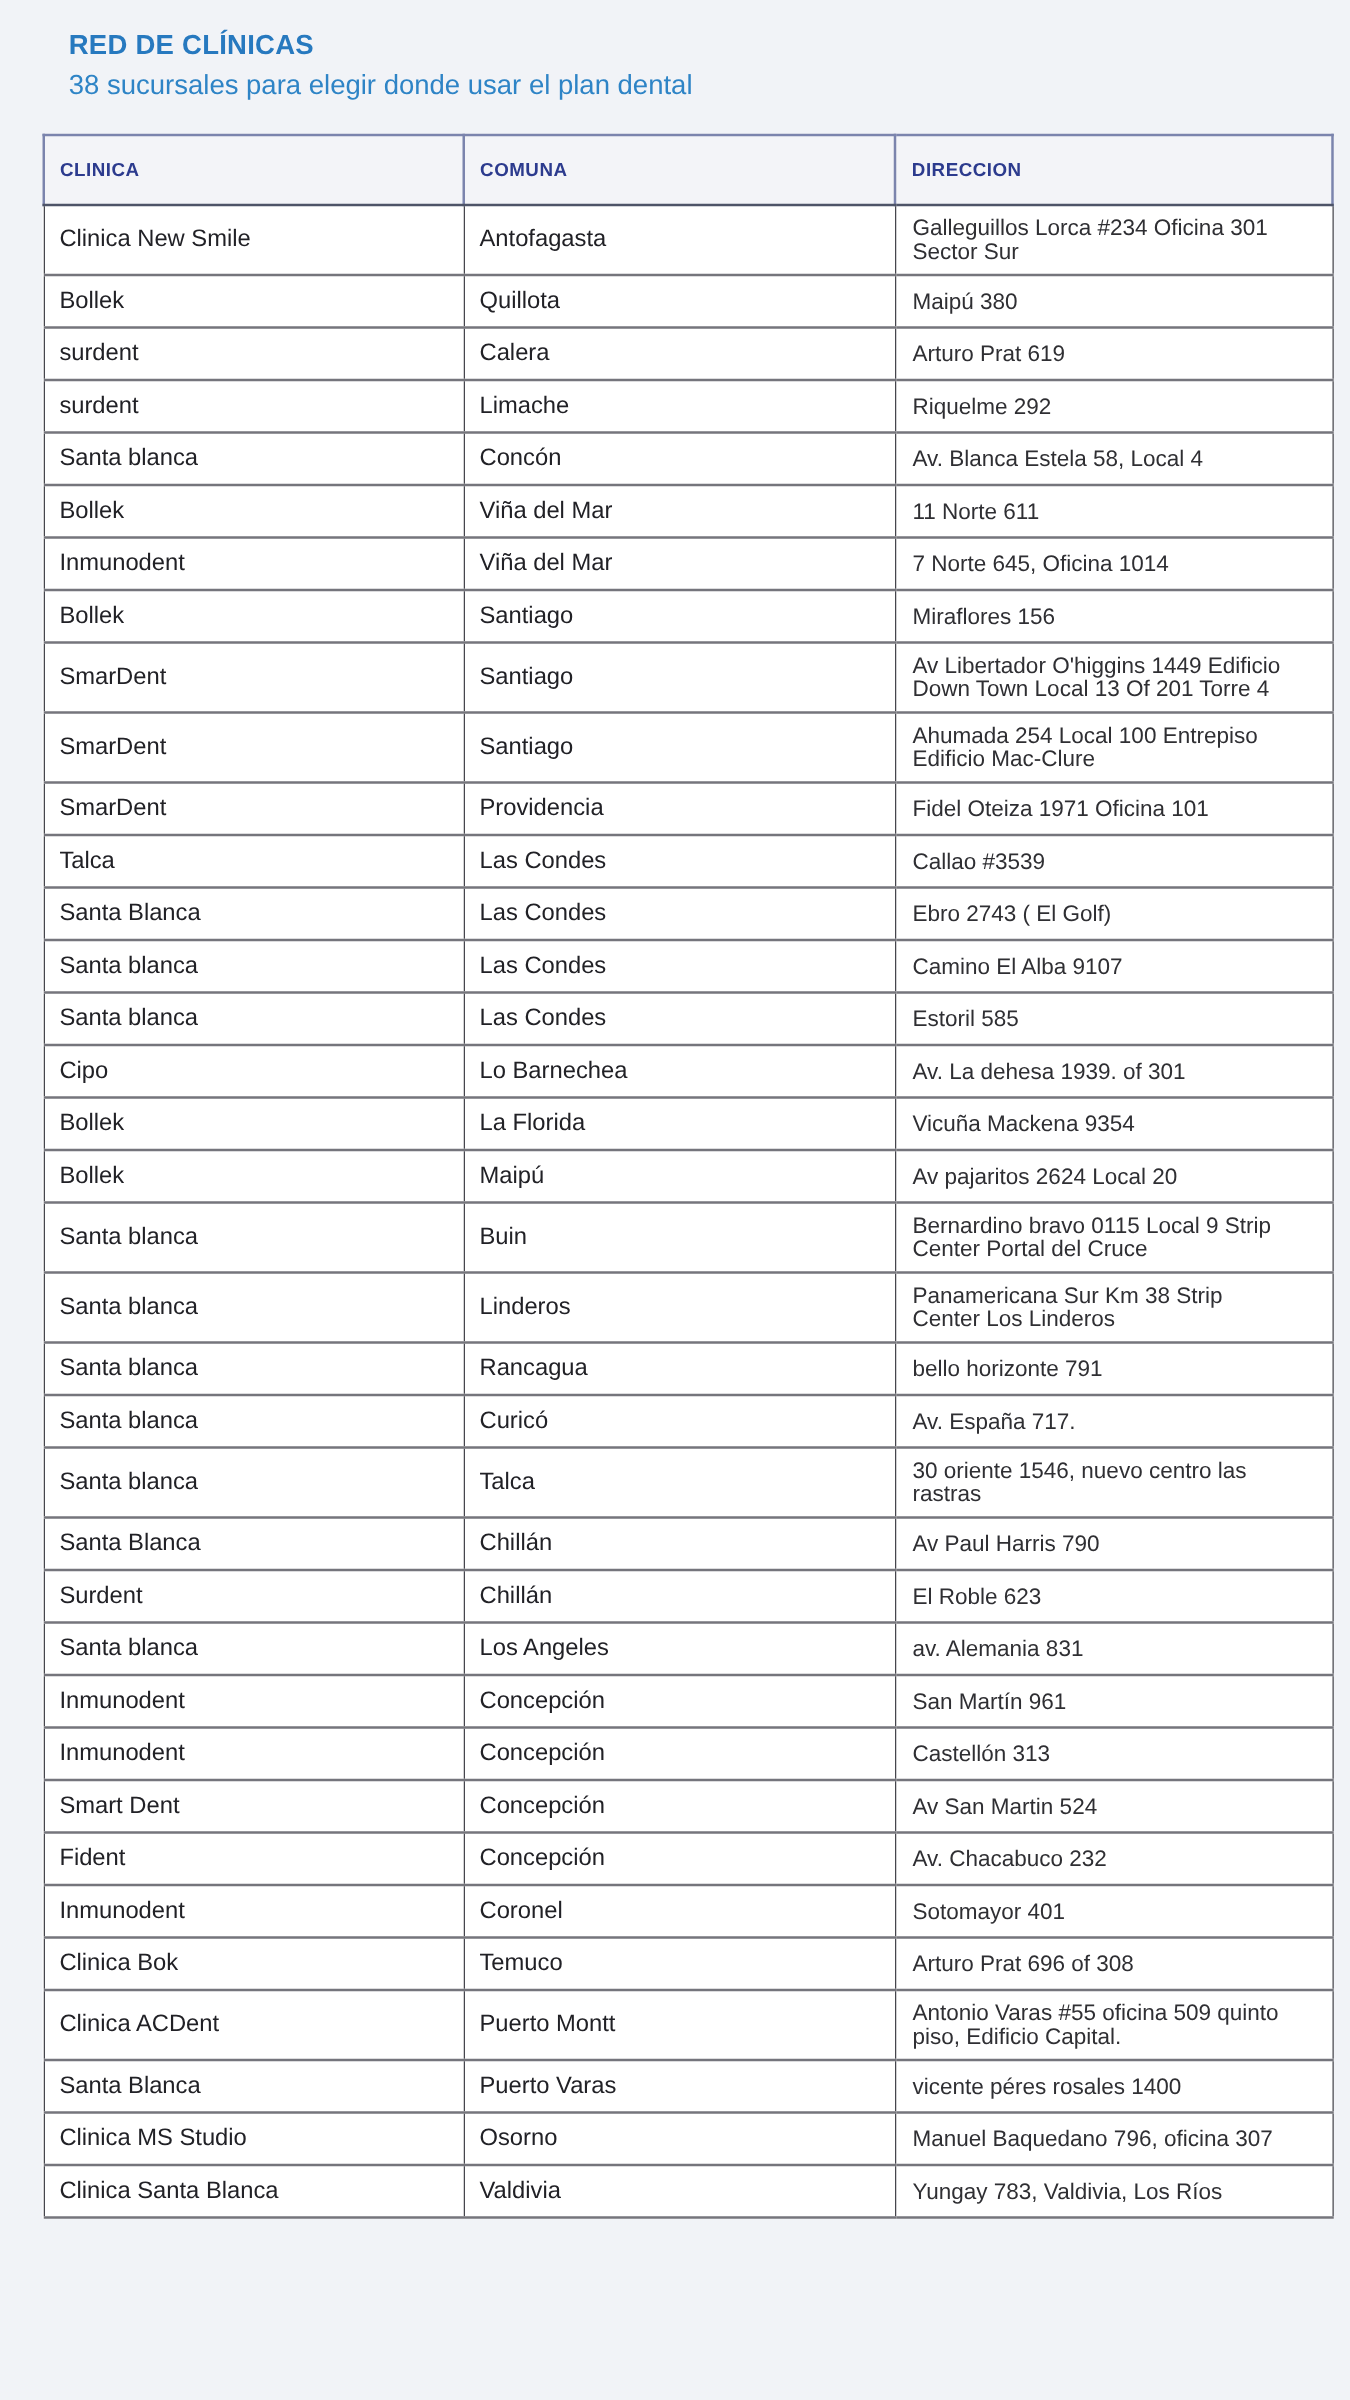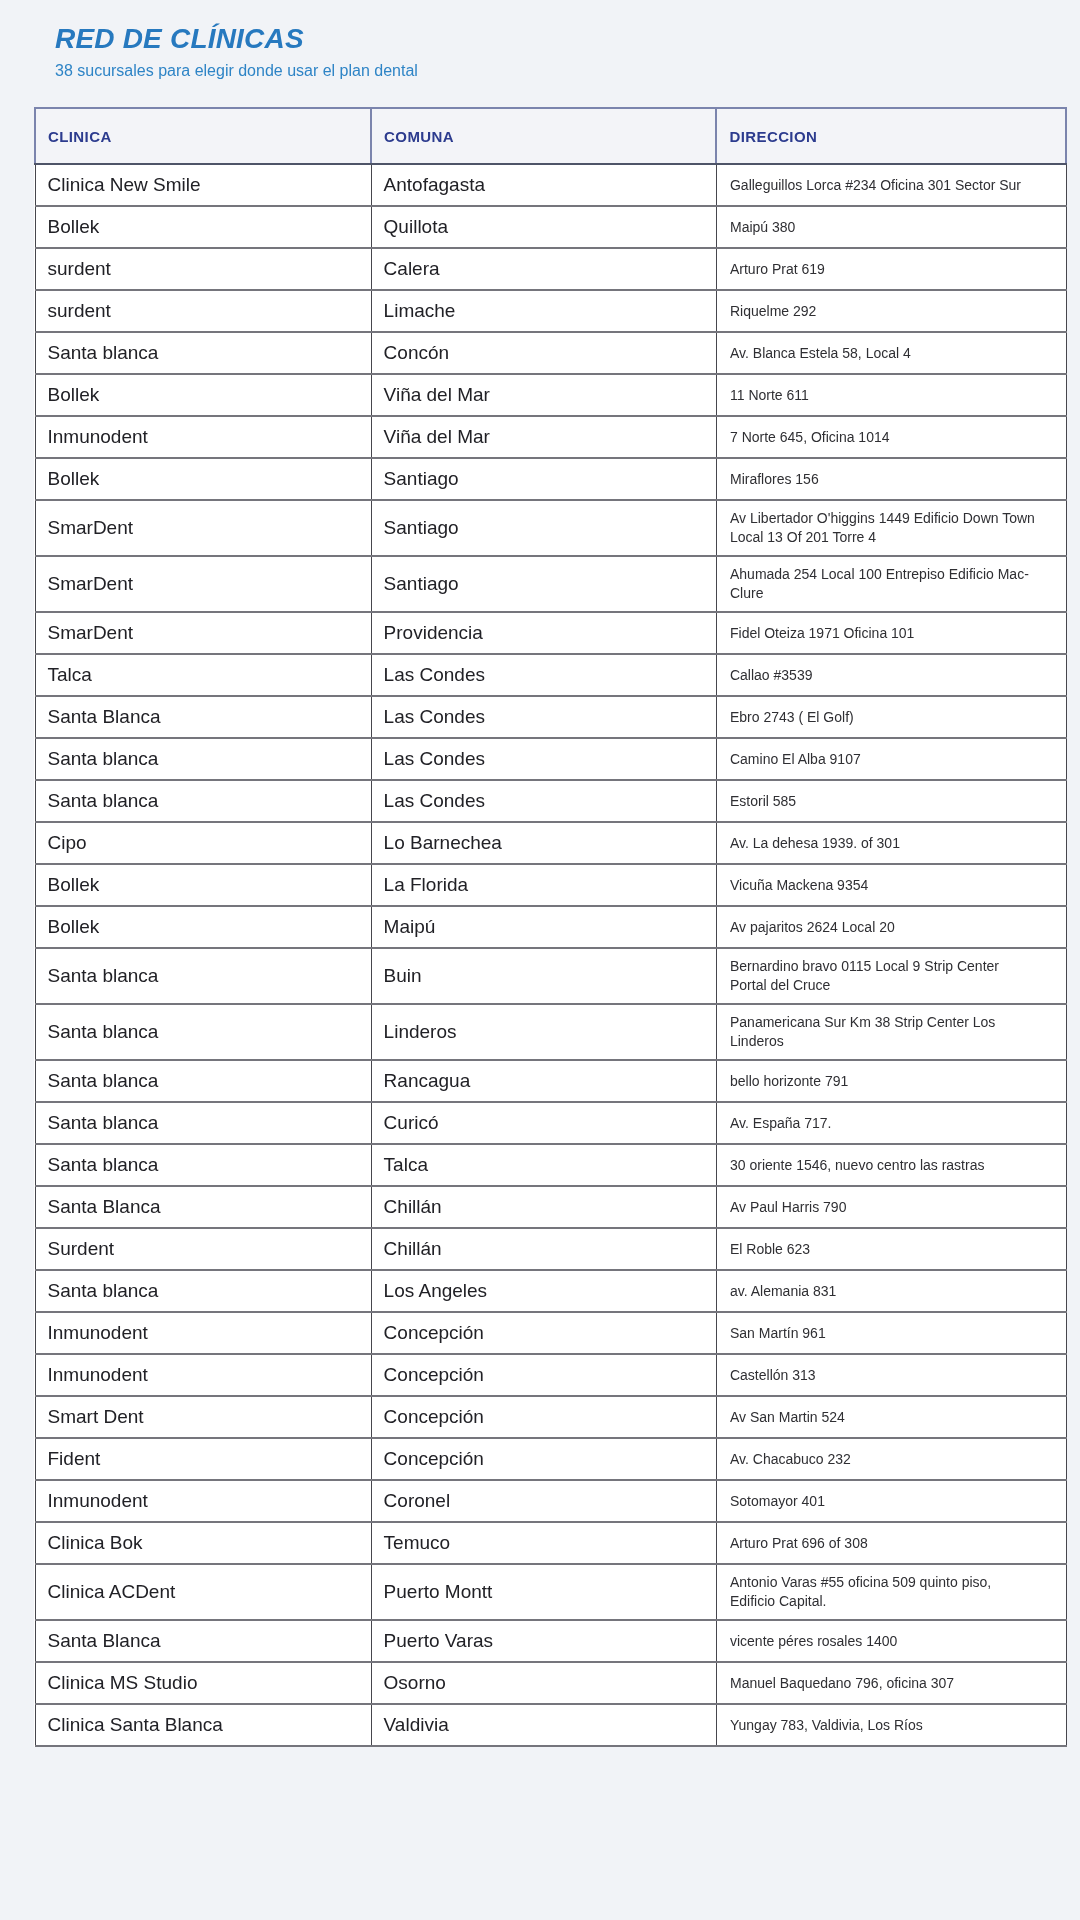--- a/index.html
+++ b/index.html
@@ -14,22 +14,22 @@
     --h-border:#75757c;
     --cell-text:#212126;
     --addr-text:#2f2f33;
   }
   *{margin:0;padding:0;box-sizing:border-box;}
   html,body{background:var(--bg);}
   body{font-family:"Liberation Sans", sans-serif;}
   .page{position:relative;width:1080px;height:1920px;background:var(--bg);overflow:hidden;}
 
   .header-block{position:absolute;top:24px;left:55px;}
-  .page-title{color:var(--title);font-size:28px;font-weight:bold;letter-spacing:0.2px;line-height:1.1;font-style:italic;}
-  .page-subtitle{color:var(--subtitle);font-size:16px;font-weight:normal;margin-top:7px;}
+  .page-title{color:var(--title);font-size:22px;font-weight:bold;letter-spacing:0.2px;line-height:1.1;}
+  .page-subtitle{color:var(--subtitle);font-size:22px;font-weight:normal;margin-top:7px;}
 
   .clinic-table{
     position:absolute;top:107px;left:34px;width:1033px;
     border-collapse:collapse;table-layout:fixed;background:#ffffff;
   }
   .clinic-table col.c1{width:32.6%;}
   .clinic-table col.c2{width:33.5%;}
   .clinic-table col.c3{width:33.9%;}
 
   .clinic-table th{
@@ -45,21 +45,21 @@
     border-right:1px solid var(--v-border);
     border-top:2px solid var(--h-border);
     border-bottom:1px solid var(--v-border);
   }
   .clinic-table tr:last-child td{border-bottom:2px solid var(--h-border);}
   td.cell-clinica, td.cell-comuna{
     height:42px;font-size:19px;color:var(--cell-text);
     padding:2px 8px 2px 12px;white-space:nowrap;overflow:hidden;
   }
   td.cell-direccion{
-    height:42px;font-size:14px;color:var(--addr-text);
+    height:42px;font-size:18px;color:var(--addr-text);
     line-height:19px;padding:8px 30px 8px 13px;
   }
 </style>
 </head>
 <body>
 
 <div class="page">
   <div class="header-block">
     <div class="page-title">RED DE CLÍNICAS</div>
     <div class="page-subtitle">38 sucursales para elegir donde usar el plan dental</div>

